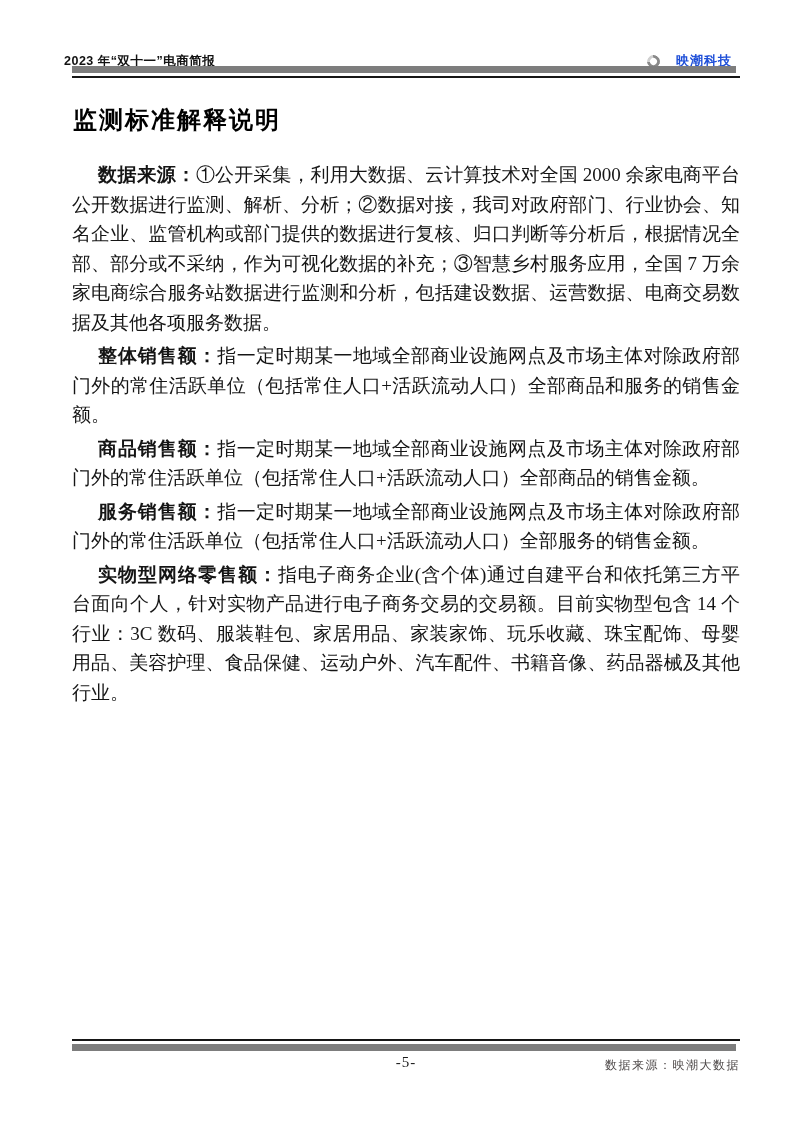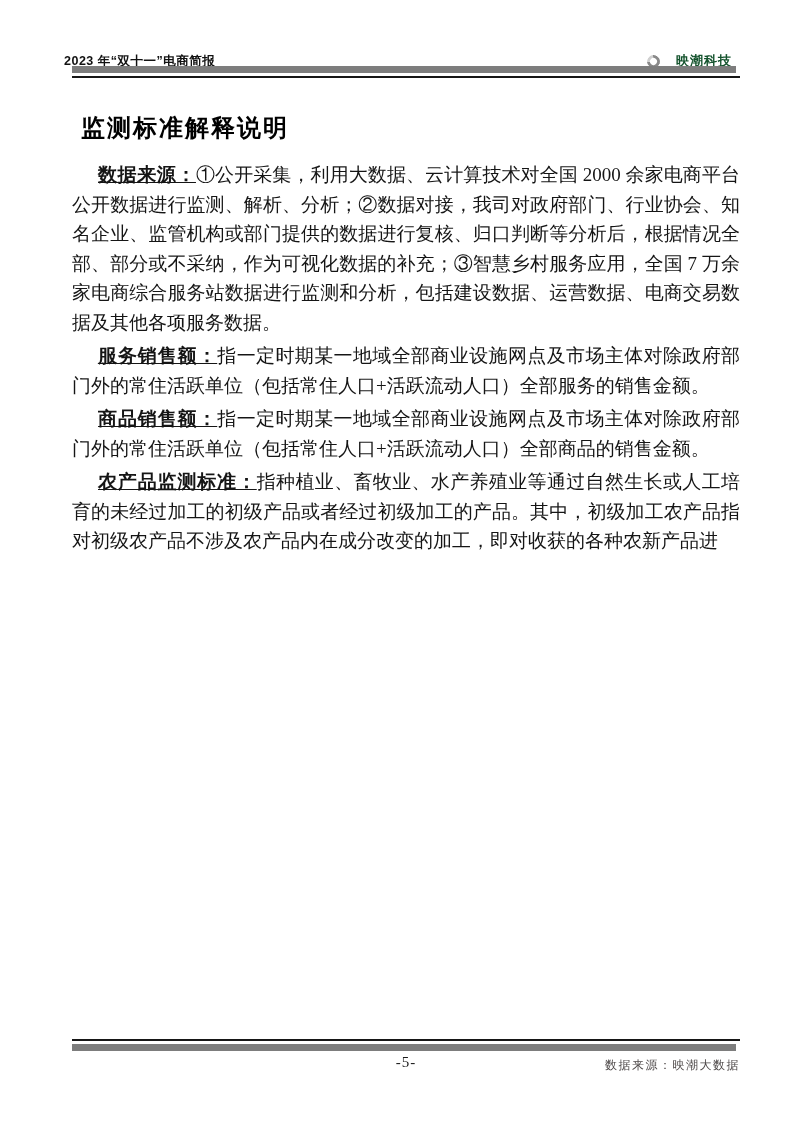--- a/index.html
+++ b/index.html
@@ -22,43 +22,43 @@
     font-weight:bold;font-size:12.5px;letter-spacing:.5px;color:#111;
   }
   .header-right{display:flex;align-items:center;gap:16px;}
   .logo-icon{
     width:13px;height:13px;border-radius:50%;
     border:3.5px solid #8a8a8a;border-left-color:#cfcfcf;
     box-sizing:border-box;transform:rotate(40deg);
   }
   .company-name{
     font-family:"Liberation Sans","DejaVu Sans",sans-serif;
-    font-weight:bold;font-size:13px;letter-spacing:1px;color:#14532d;
+    font-weight:bold;font-size:13px;letter-spacing:1px;color:#1d4ed8;
   }
   .gray-bar{position:absolute;left:72px;width:664px;height:7px;background:#7d7d7d;}
   .black-rule{position:absolute;left:72px;width:668px;height:2px;background:#161616;}
   .header-bar{top:66px;}
   .header-rule{top:76px;}
   
   .page-title{
-    position:absolute;top:104px;left:73px;margin:8px;
+    position:absolute;top:104px;left:73px;margin:0;
     font-family:"Liberation Sans","DejaVu Sans",sans-serif;
     font-weight:bold;font-size:24px;letter-spacing:2px;color:#000;
   }
   
   .content{
     position:absolute;top:160px;left:72px;width:668px;
     font-size:19px;line-height:29.5px;
     text-align:justify;text-justify:inter-ideograph;
     color:#151515;
   }
   .para{margin:0 0 4px 0;text-indent:26px;}
   .lead{
     font-family:"Liberation Sans","DejaVu Sans",sans-serif;
-    font-weight:bold;letter-spacing:.5px;text-decoration:underline;
+    font-weight:bold;letter-spacing:.5px;
   }
   
   .footer-rule{top:1039px;}
   .footer-bar{top:1044px;}
   .footer-row{position:absolute;top:1054px;left:72px;width:668px;height:24px;}
   .page-number{
     position:absolute;left:0;right:0;text-align:center;
     font-size:15px;color:#1a1a1a;letter-spacing:1px;
   }
   .source-note{
@@ -78,23 +78,24 @@
       <span class="company-name">映潮科技</span>
     </span>
   </div>
   <div class="gray-bar header-bar"></div>
   <div class="black-rule header-rule"></div>
 
   <h1 class="page-title">监测标准解释说明</h1>
 
   <main class="content" id="paragraphs">
       <p class="para"><span class="lead">数据来源：</span><span>①公开采集，利用大数据、云计算技术对全国 2000 余家电商平台公开数据进行监测、解析、分析；②数据对接，我司对政府部门、行业协会、知名企业、监管机构或部门提供的数据进行复核、归口判断等分析后，根据情况全部、部分或不采纳，作为可视化数据的补充；③智慧乡村服务应用，全国 7 万余家电商综合服务站数据进行监测和分析，包括建设数据、运营数据、电商交易数据及其他各项服务数据。</span></p>
+      <p class="para"><span class="lead">整体销售额：</span><span>指一定时期某一地域全部商业设施网点及市场主体对除政府部门外的常住活跃单位（包括常住人口+活跃流动人口）全部商品和服务的销售金额。</span></p>
+      <p class="para"><span class="lead">商品销售额：</span><span>指一定时期某一地域全部商业设施网点及市场主体对除政府部门外的常住活跃单位（包括常住人口+活跃流动人口）全部商品的销售金额。</span></p>
       <p class="para"><span class="lead">服务销售额：</span><span>指一定时期某一地域全部商业设施网点及市场主体对除政府部门外的常住活跃单位（包括常住人口+活跃流动人口）全部服务的销售金额。</span></p>
-      <p class="para"><span class="lead">商品销售额：</span><span>指一定时期某一地域全部商业设施网点及市场主体对除政府部门外的常住活跃单位（包括常住人口+活跃流动人口）全部商品的销售金额。</span></p>
-      <p class="para"><span class="lead">农产品监测标准：</span><span>指种植业、畜牧业、水产养殖业等通过自然生长或人工培育的未经过加工的初级产品或者经过初级加工的产品。其中，初级加工农产品指对初级农产品不涉及农产品内在成分改变的加工，即对收获的各种农新产品进</span></p>
+      <p class="para"><span class="lead">实物型网络零售额：</span><span>指电子商务企业(含个体)通过自建平台和依托第三方平台面向个人，针对实物产品进行电子商务交易的交易额。目前实物型包含 14 个行业：3C 数码、服装鞋包、家居用品、家装家饰、玩乐收藏、珠宝配饰、母婴用品、美容护理、食品保健、运动户外、汽车配件、书籍音像、药品器械及其他行业。</span></p>
     </main>
 
   <div class="black-rule footer-rule"></div>
   <div class="gray-bar footer-bar"></div>
   <div class="footer-row">
     <span class="page-number">-5-</span>
     <span class="source-note">数据来源：映潮大数据</span>
   </div>
 
 </div>

